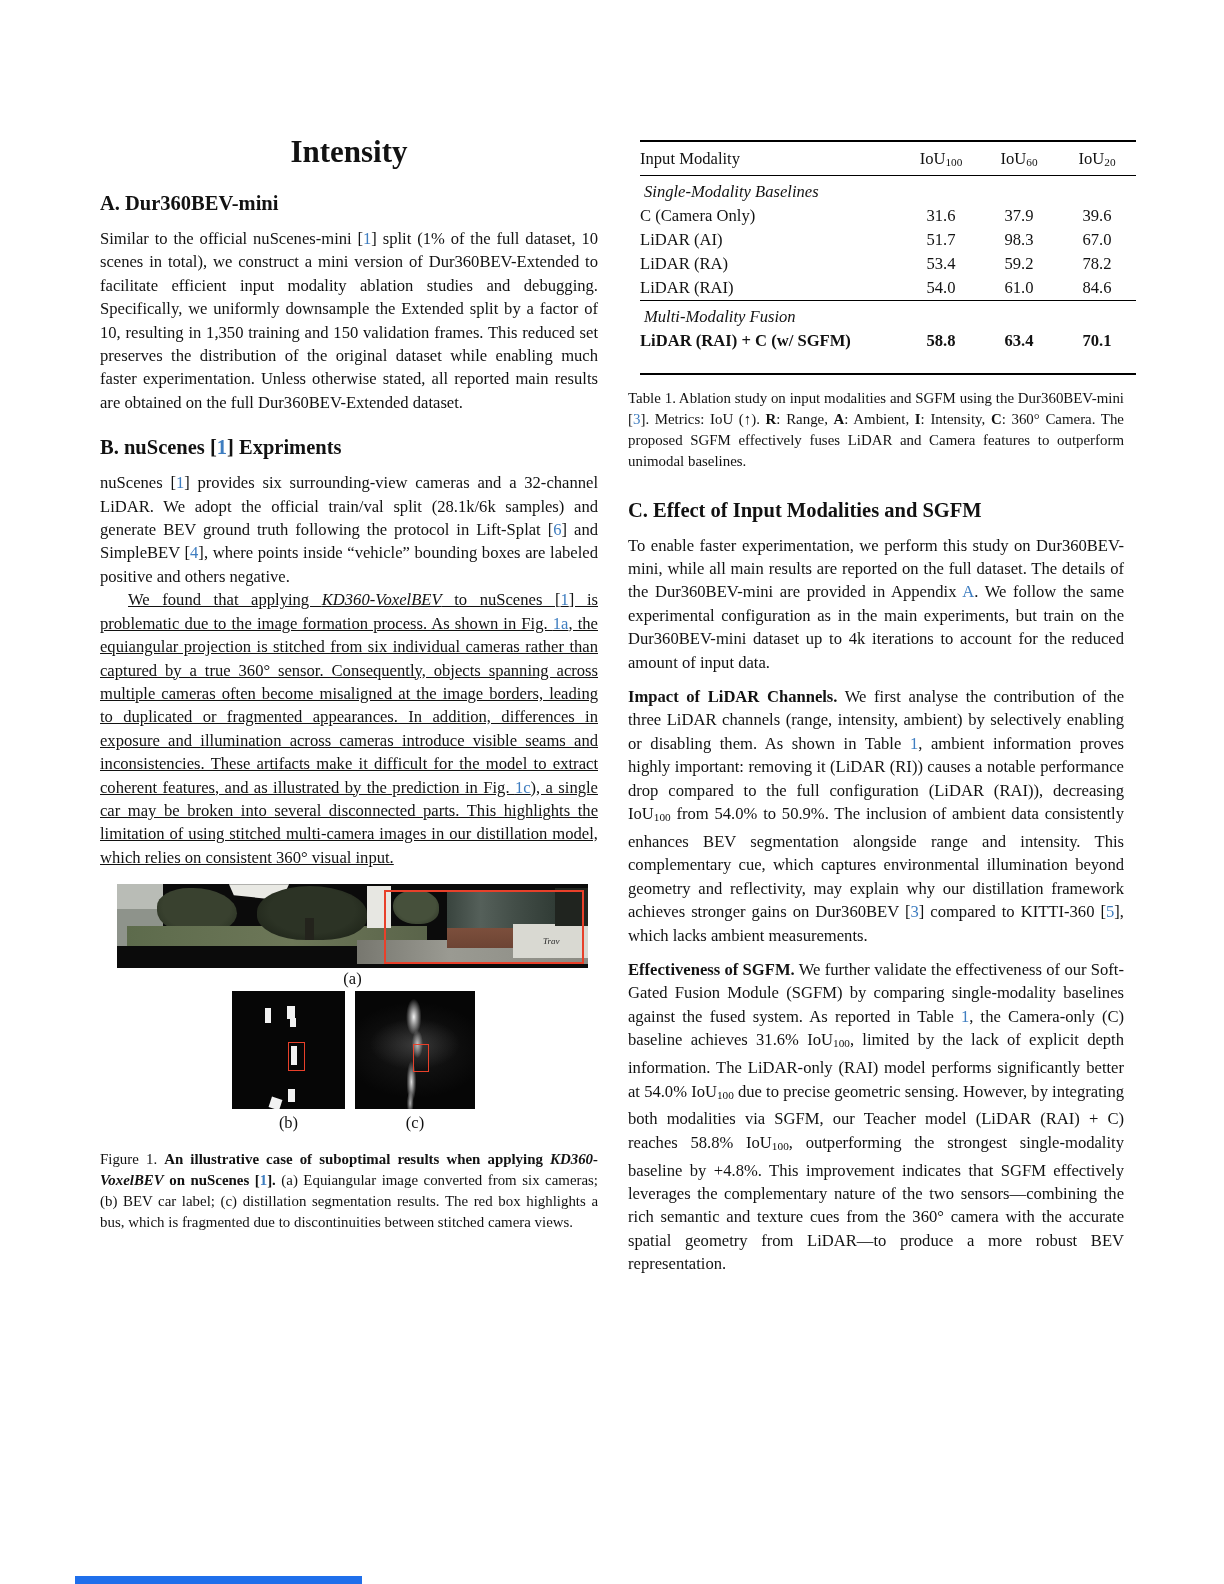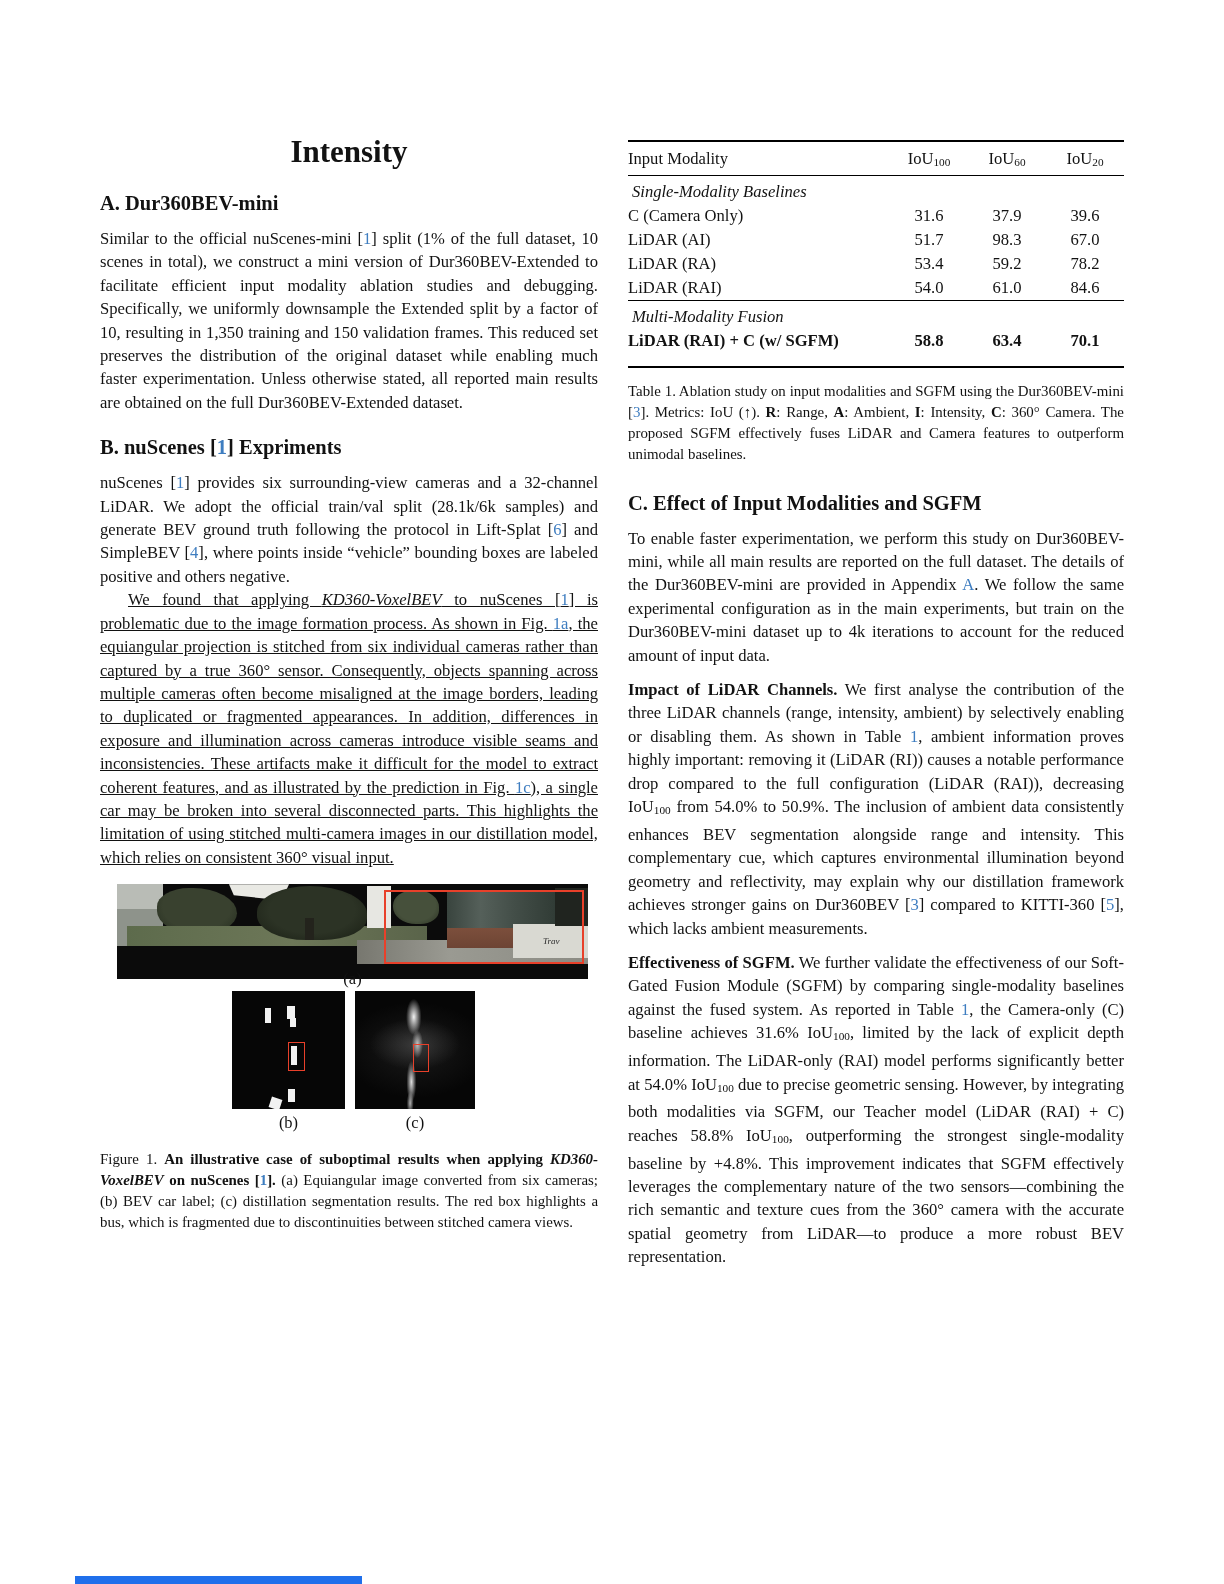--- a/index.html
+++ b/index.html
@@ -15,33 +15,33 @@
   p.body.indent{text-indent:28px;margin-top:0;text-decoration:underline;}
   p.body.runin{margin-top:11px;}
 
   .rt-c{color:var(--citation-blue,#3E7DC0);}
   .rt-i{font-style:italic;}
   .rt-b{font-weight:bold;}
   .rt-s{font-size:68%;vertical-align:-0.22em;}
 
   
   table.results{width:100%;border-collapse:collapse;margin-top:6px;
-                border-top:2.5px solid #000;border-bottom:2.5px solid #000;font-size:16.6px;}
+                border-top:2.5px solid #000;border-bottom:2.5px solid #000;font-size:16.6px;margin-left:12px;}
   table.results td{padding:2px 0;}
   tr.thead td{padding:7px 0 6px 0;border-bottom:1.3px solid #000;}
   td.metric{text-align:center;width:78px;}
   td.modality{padding-left:4px;}
   tr.group td{font-style:italic;padding-top:6px;padding-left:4px;}
   tr.rule-above td{border-top:1.3px solid #000;}
-  tr.fusion td{font-weight:bold;padding-bottom:15px;}
+  tr.fusion td{font-weight:bold;padding-bottom:22px;}
   .caption{font-size:14.9px;line-height:20.9px;text-align:justify;margin-top:13px;}
 
   
   .figure-wrap{position:relative;height:252px;margin-top:15px;}
-  .pano{position:absolute;left:17px;top:0;width:471px;height:95px;background:#0b0b0b;overflow:hidden;}
+  .pano{position:absolute;left:17px;top:0;width:471px;height:84px;background:#0b0b0b;overflow:hidden;}
   .pano .seg{position:absolute;}
   .fig-label{position:absolute;font-size:16.5px;text-align:center;}
   .bev{position:absolute;top:107px;height:118px;background:#060606;overflow:hidden;}
   .bev-b{left:132px;width:113px;}
   .bev-c{left:255px;width:120px;
      background:
        radial-gradient(ellipse 11px 26px at 49% 22%, rgba(255,255,255,.95), rgba(255,255,255,0) 70%),
        radial-gradient(ellipse 8px 20px at 52% 45%, rgba(230,230,230,.8), rgba(255,255,255,0) 70%),
        radial-gradient(ellipse 7px 30px at 47% 77%, rgba(245,245,245,.9), rgba(255,255,255,0) 70%),
        radial-gradient(ellipse 5px 16px at 46% 95%, rgba(220,220,220,.8), rgba(255,255,255,0) 70%),

